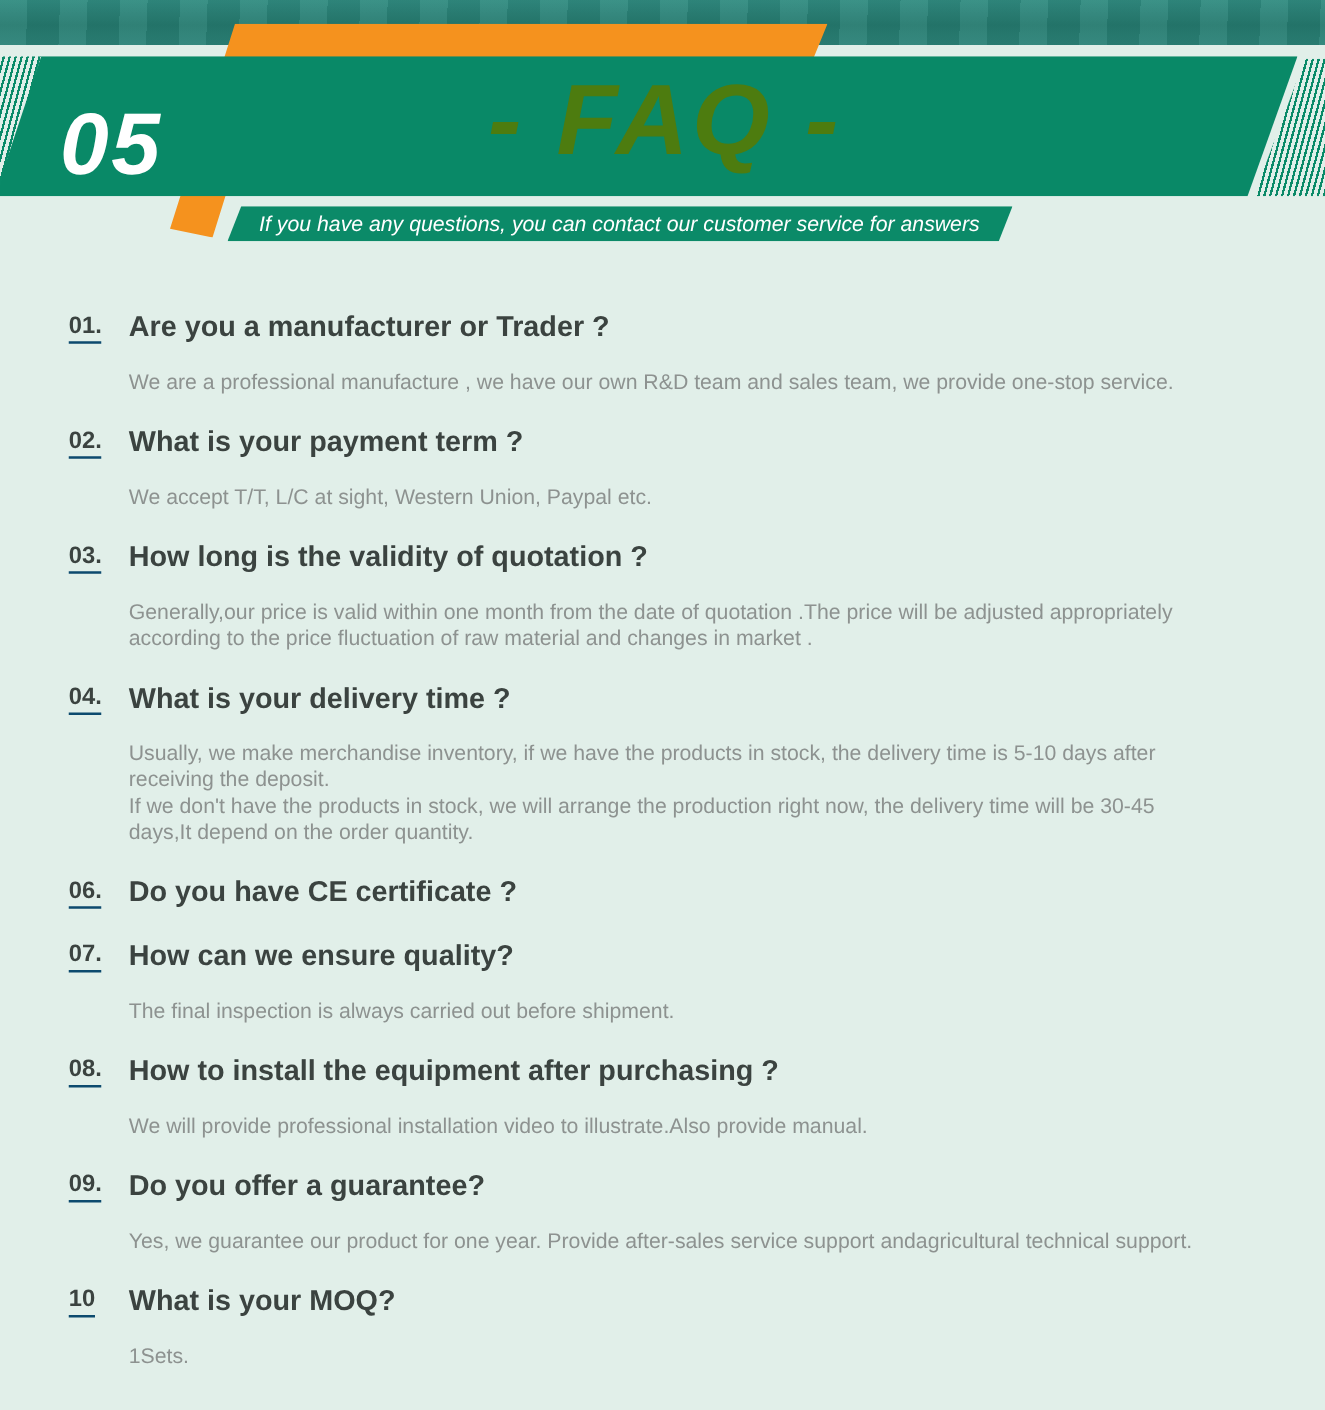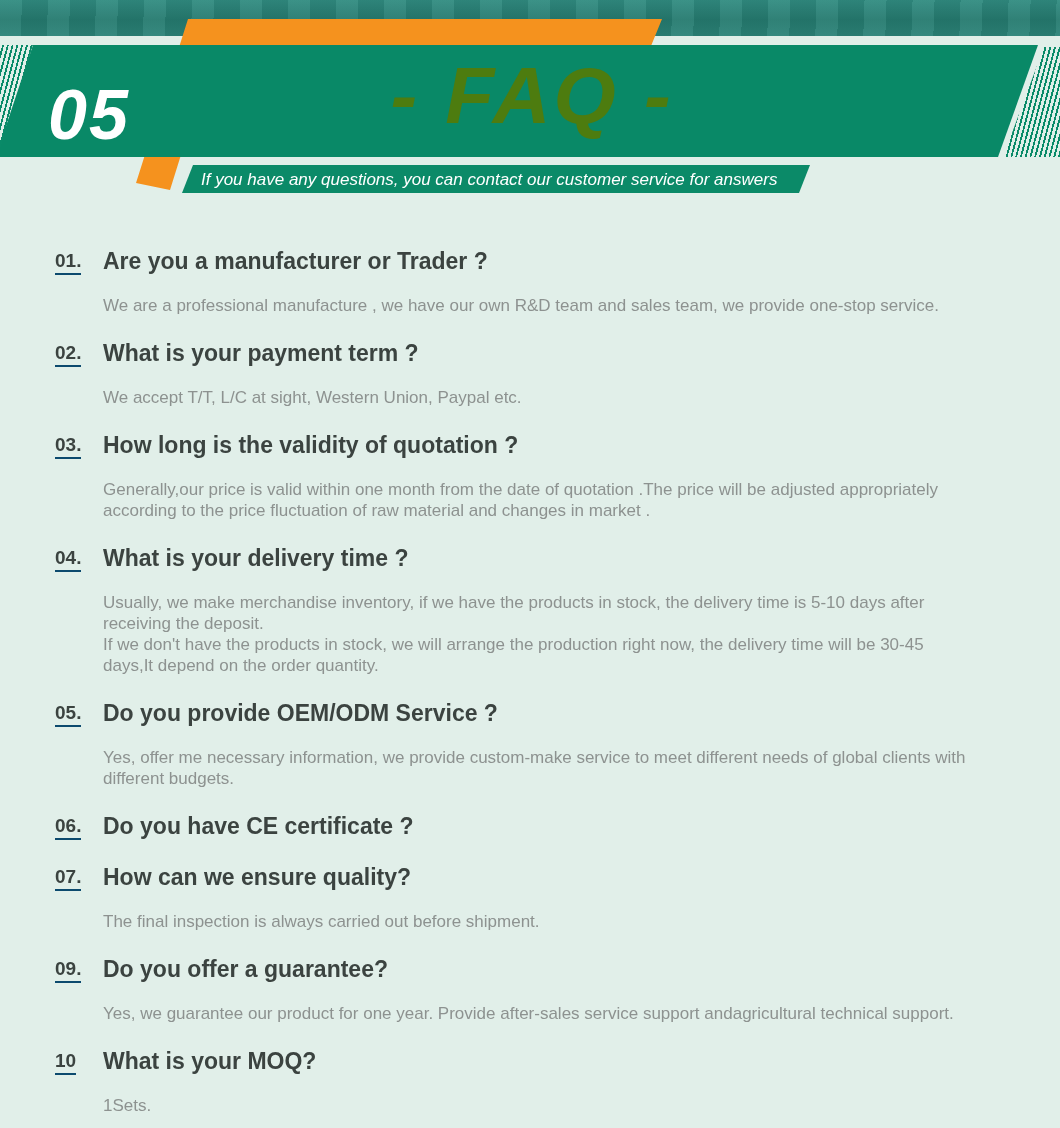--- a/index.html
+++ b/index.html
@@ -42,21 +42,21 @@
     left:48px;top:80px;width:120px;
     color:#ffffff;font-size:70px;font-weight:bold;font-style:italic;
     line-height:1;letter-spacing:2px;
   }
   .faq-title{
     left:232px;top:56px;width:600px;text-align:center;
     color:#4d7c0f;font-size:80px;font-weight:bold;font-style:italic;
     line-height:1;letter-spacing:3px;
   }
   .subtitle-text{
-    left:201px;top:169px;width:617px;
+    left:187px;top:169px;width:617px;text-align:center;
     color:#ffffff;font-size:17px;font-style:italic;line-height:21px;
   }
   
   .faq-list{
     position:absolute;left:55px;top:250px;width:960px;
   }
   .faq-item{
     display:grid;grid-template-columns:48px 1fr;
     margin-bottom:26px;
   }
@@ -115,38 +115,37 @@
       <div class="faq-number"><span>04.</span></div>
       <div>
         <div class="faq-question">What is your delivery time ?</div>
         <div class="faq-answer">Usually, we make merchandise inventory, if we have the products in stock, the delivery time is 5-10 days after
 receiving the deposit.
 If we don't have the products in stock, we will arrange the production right now, the delivery time will be 30-45
 days,It depend on the order quantity.</div>
       </div>
     </div>
     <div class="faq-item">
-      <div class="faq-number"><span>05.</span></div>
-      <div>
-        <div class="faq-question">Do you provide OEM/ODM Service ?</div>
-        <div class="faq-answer">Yes, offer me necessary information, we provide custom-make service to meet different needs of global clients with
-different budgets.</div>
-      </div>
-    </div>
-    <div class="faq-item">
       <div class="faq-number"><span>06.</span></div>
       <div>
         <div class="faq-question">Do you have CE certificate ?</div>
       </div>
     </div>
     <div class="faq-item">
       <div class="faq-number"><span>07.</span></div>
       <div>
         <div class="faq-question">How can we ensure quality?</div>
         <div class="faq-answer">The final inspection is always carried out before shipment.</div>
+      </div>
+    </div>
+    <div class="faq-item">
+      <div class="faq-number"><span>08.</span></div>
+      <div>
+        <div class="faq-question">How to install the equipment after purchasing ?</div>
+        <div class="faq-answer">We will provide professional installation video to illustrate.Also provide manual.</div>
       </div>
     </div>
     <div class="faq-item">
       <div class="faq-number"><span>09.</span></div>
       <div>
         <div class="faq-question">Do you offer a guarantee?</div>
         <div class="faq-answer">Yes, we guarantee our product for one year. Provide after-sales service support andagricultural technical support.</div>
       </div>
     </div>
     <div class="faq-item">

